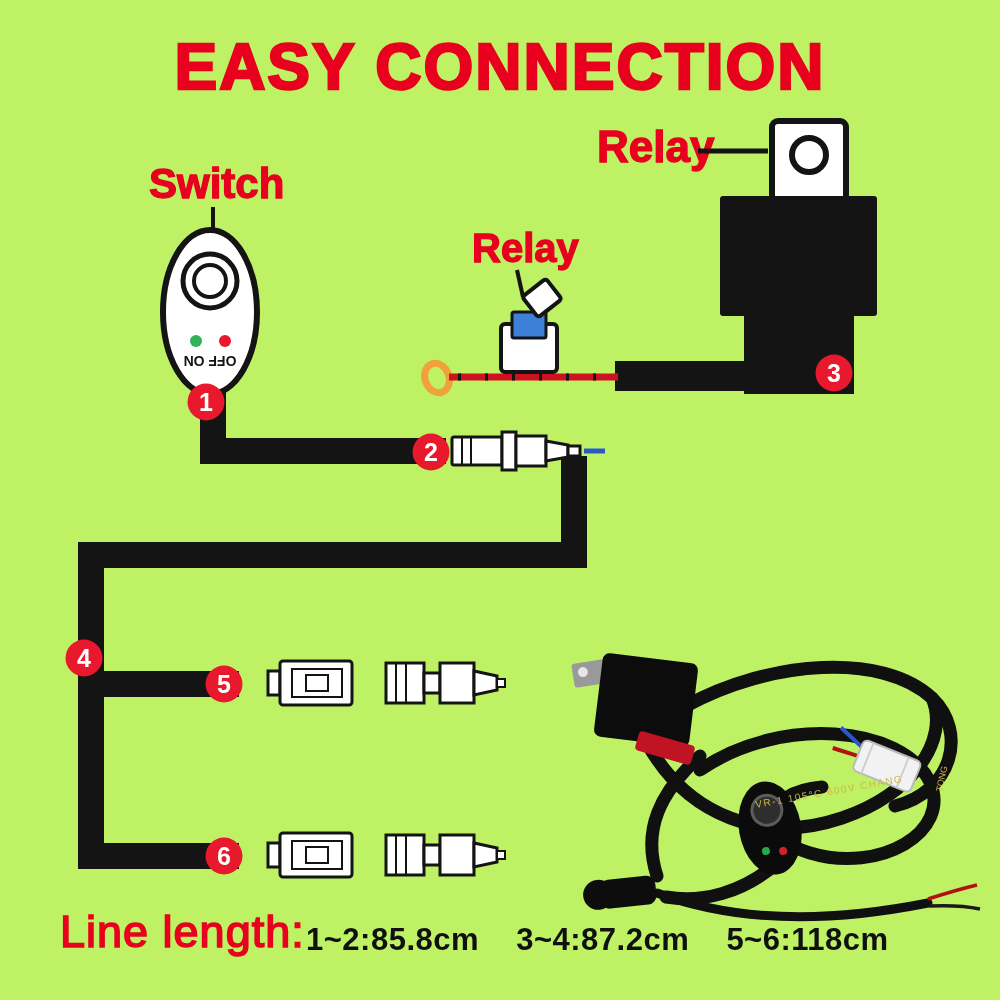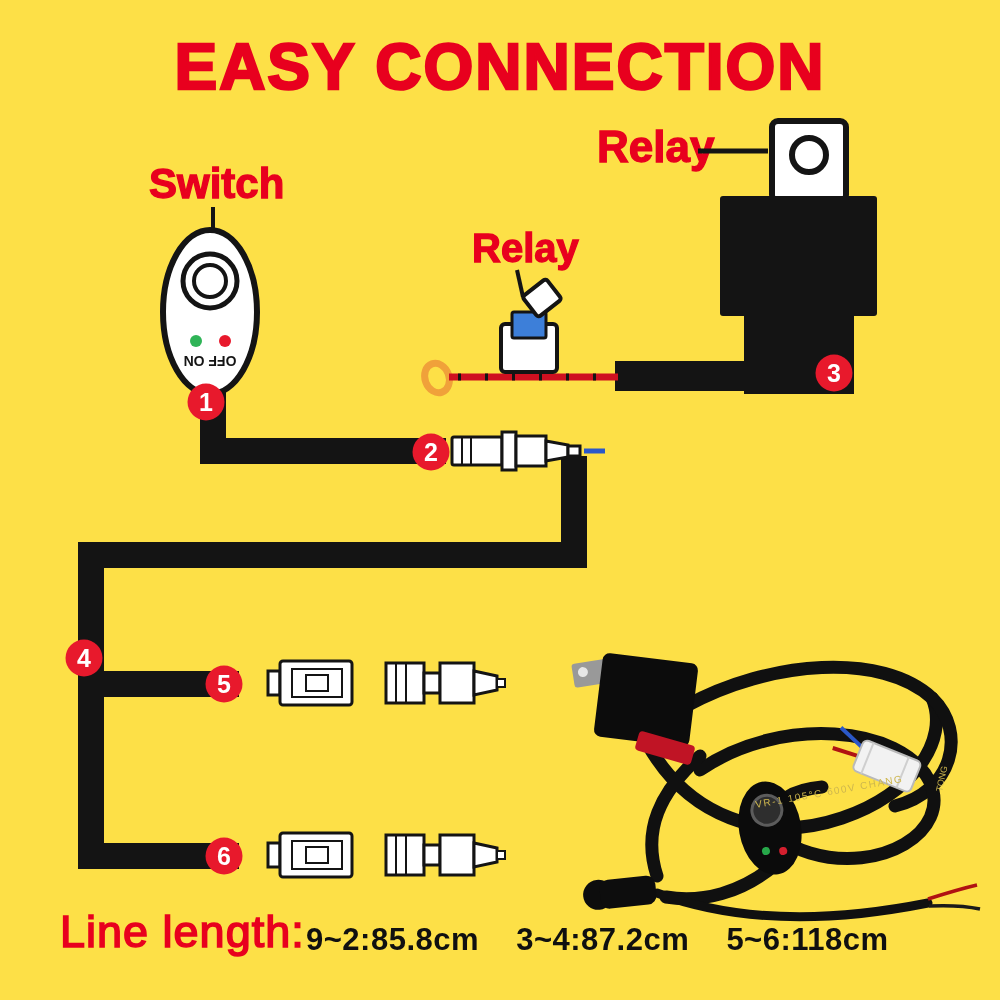--- a/index.html
+++ b/index.html
@@ -3,21 +3,21 @@
 <meta charset="utf-8">
 <style>
   :root{
     --accent-red:#e8001e;
     --badge-red:#e8192c;
     --wire-black:#141414;
   }
   *{box-sizing:border-box;}
   html,body{margin:0;padding:0;background:#ffffff;}
   .canvas{
-    position:relative;width:1000px;height:1000px;background:#fde047;
+    position:relative;width:1000px;height:1000px;background:#bef264;
     font-family:"Liberation Sans",sans-serif;overflow:hidden;
   }
   .title{
     position:absolute;top:30px;left:0;width:100%;text-align:center;
     font-size:64px;font-weight:900;color:var(--accent-red);
     letter-spacing:2px;-webkit-text-stroke:2.5px var(--accent-red);
     white-space:nowrap;
   }
   .comp-label{
     position:absolute;font-weight:900;color:var(--accent-red);
@@ -170,18 +170,18 @@
 
   <div class="badge" style="left:206px;top:402px">1</div>
   <div class="badge" style="left:431px;top:452px">2</div>
   <div class="badge" style="left:834px;top:373px">3</div>
   <div class="badge" style="left:84px;top:658px">4</div>
   <div class="badge" style="left:224px;top:684px">5</div>
   <div class="badge" style="left:224px;top:856px">6</div>
 
   <div class="line-length-label">Line length:</div>
   <div class="measurements">
-    <span class="m"><span>9~2:</span><span>85.8cm</span></span>
+    <span class="m"><span>1~2:</span><span>85.8cm</span></span>
     <span class="m"><span>3~4:</span><span>87.2cm</span></span>
     <span class="m"><span>5~6:</span><span>118cm</span></span>
   </div>
 
 </div>
 
 </body></html>

